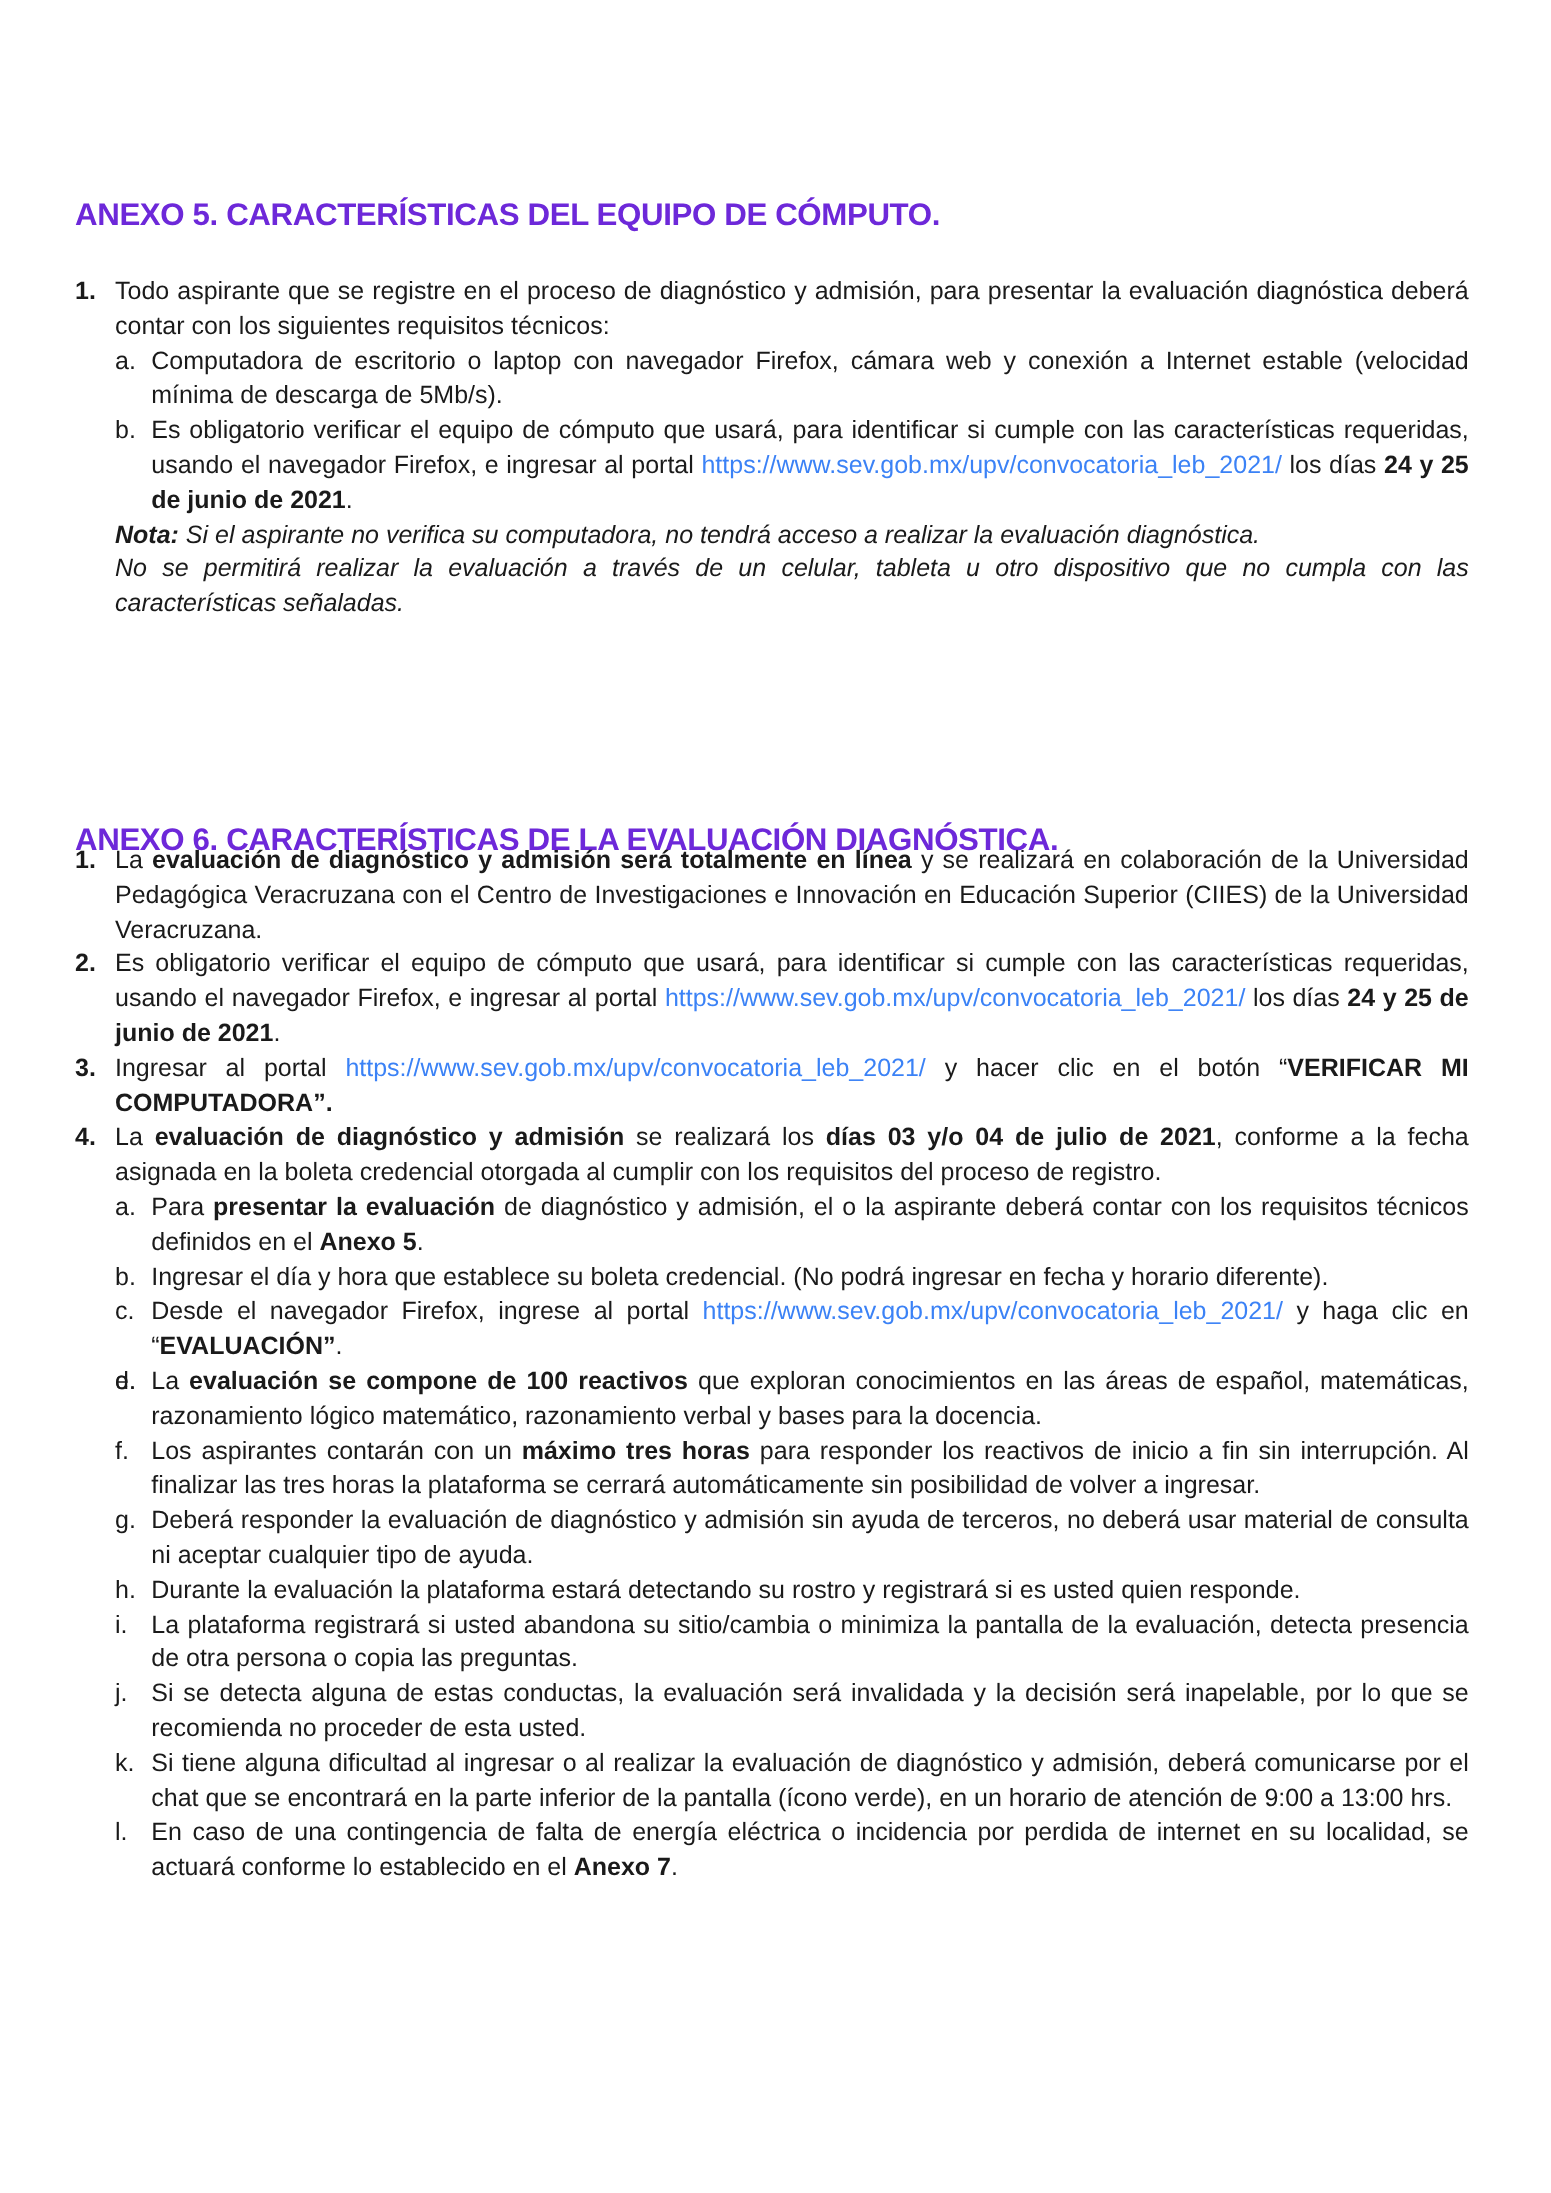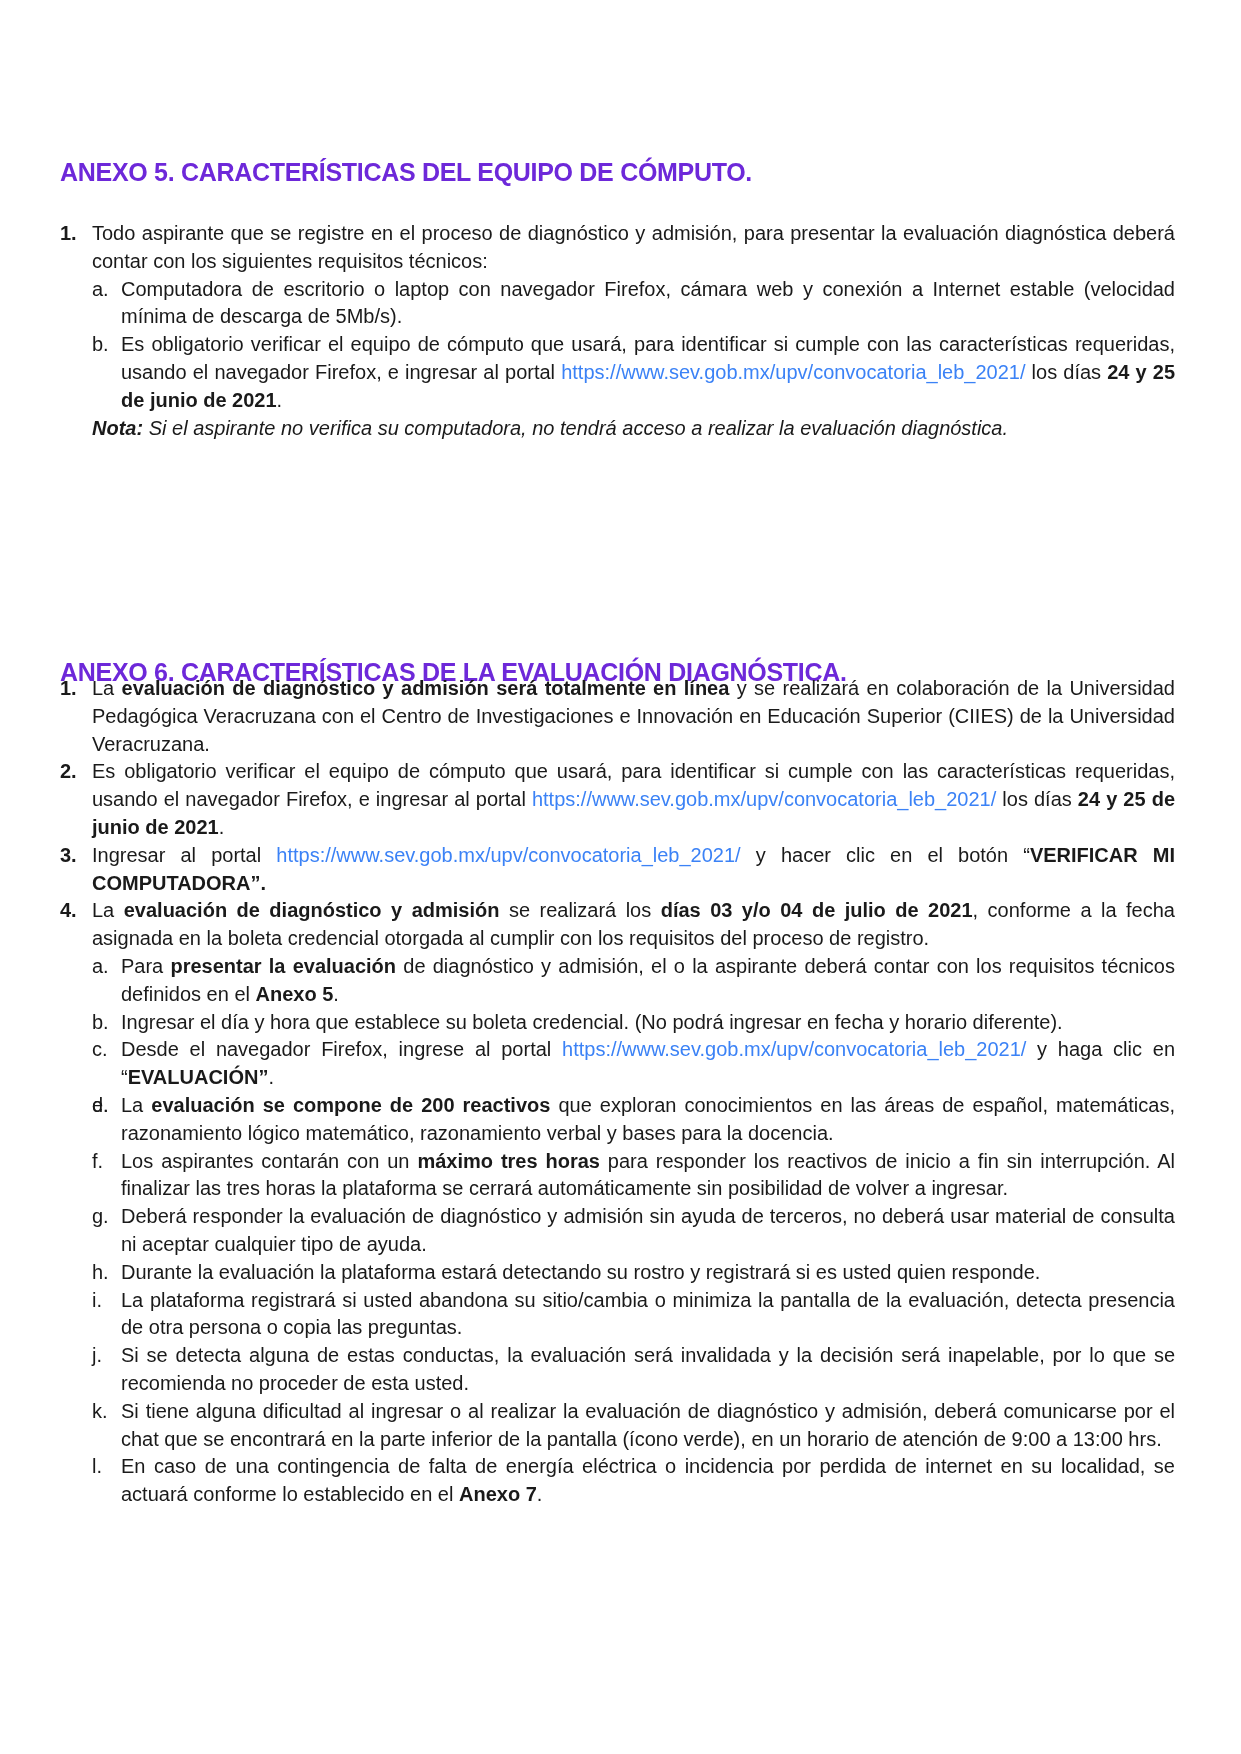--- a/index.html
+++ b/index.html
@@ -37,20 +37,23 @@
       <span class="let">a.</span>
       <span>Computadora de escritorio o laptop con navegador Firefox, cámara web y conexión a Internet estable (velocidad mínima de descarga de 5Mb/s).</span>
     </div>
     <div class="sub">
       <span class="let">b.</span>
       <span>Es obligatorio verificar el equipo de cómputo que usará, para identificar si cumple con las características requeridas, usando el navegador Firefox, e ingresar al portal </span><span class="link">https://www.sev.gob.mx/upv/convocatoria_leb_2021/</span><span> los días </span><b>24 y 25 de junio de 2021</b><span>.</span>
     </div>
     <div class="note">
       <b>Nota:</b><span> Si el aspirante no verifica su computadora, no tendrá acceso a realizar la evaluación diagnóstica.</span>
     </div>
+    <div class="note">
+      <span>No se permitirá realizar la evaluación a través de un celular, tableta u otro dispositivo que no cumpla con las características señaladas.</span>
+    </div>
   </div>
 
   <h2 class="h6">ANEXO 6. CARACTERÍSTICAS DE LA EVALUACIÓN DIAGNÓSTICA.</h2>
 
   <div class="sec sec6">
     <div class="item">
       <span class="num">1.</span>
       <span>La </span><b>evaluación de diagnóstico y admisión será totalmente en línea</b><span> y se realizará en colaboración de la Universidad Pedagógica Veracruzana con el Centro de Investigaciones e Innovación en Educación Superior (CIIES) de la Universidad Veracruzana.</span>
     </div>
     <div class="item">
@@ -75,21 +78,21 @@
     </div>
     <div class="sub">
       <span class="let">c.</span>
       <span>Desde el navegador Firefox, ingrese al portal </span><span class="link">https://www.sev.gob.mx/upv/convocatoria_leb_2021/</span><span> y haga clic en “</span><b>EVALUACIÓN”</b><span>.</span>
     </div>
     <div class="sub">
       <span class="let">d.</span>
     </div>
     <div class="sub">
       <span class="let">e.</span>
-      <span>La </span><b>evaluación se compone de 200 reactivos</b><span> que exploran conocimientos en las áreas de español, matemáticas, razonamiento lógico matemático, razonamiento verbal y bases para la docencia.</span>
+      <span>La </span><b>evaluación se compone de 100 reactivos</b><span> que exploran conocimientos en las áreas de español, matemáticas, razonamiento lógico matemático, razonamiento verbal y bases para la docencia.</span>
     </div>
     <div class="sub">
       <span class="let">f.</span>
       <span>Los aspirantes contarán con un </span><b>máximo tres horas</b><span> para responder los reactivos de inicio a fin sin interrupción. Al finalizar las tres horas la plataforma se cerrará automáticamente sin posibilidad de volver a ingresar.</span>
     </div>
     <div class="sub">
       <span class="let">g.</span>
       <span>Deberá responder la evaluación de diagnóstico y admisión sin ayuda de terceros, no deberá usar material de consulta ni aceptar cualquier tipo de ayuda.</span>
     </div>
     <div class="sub">

